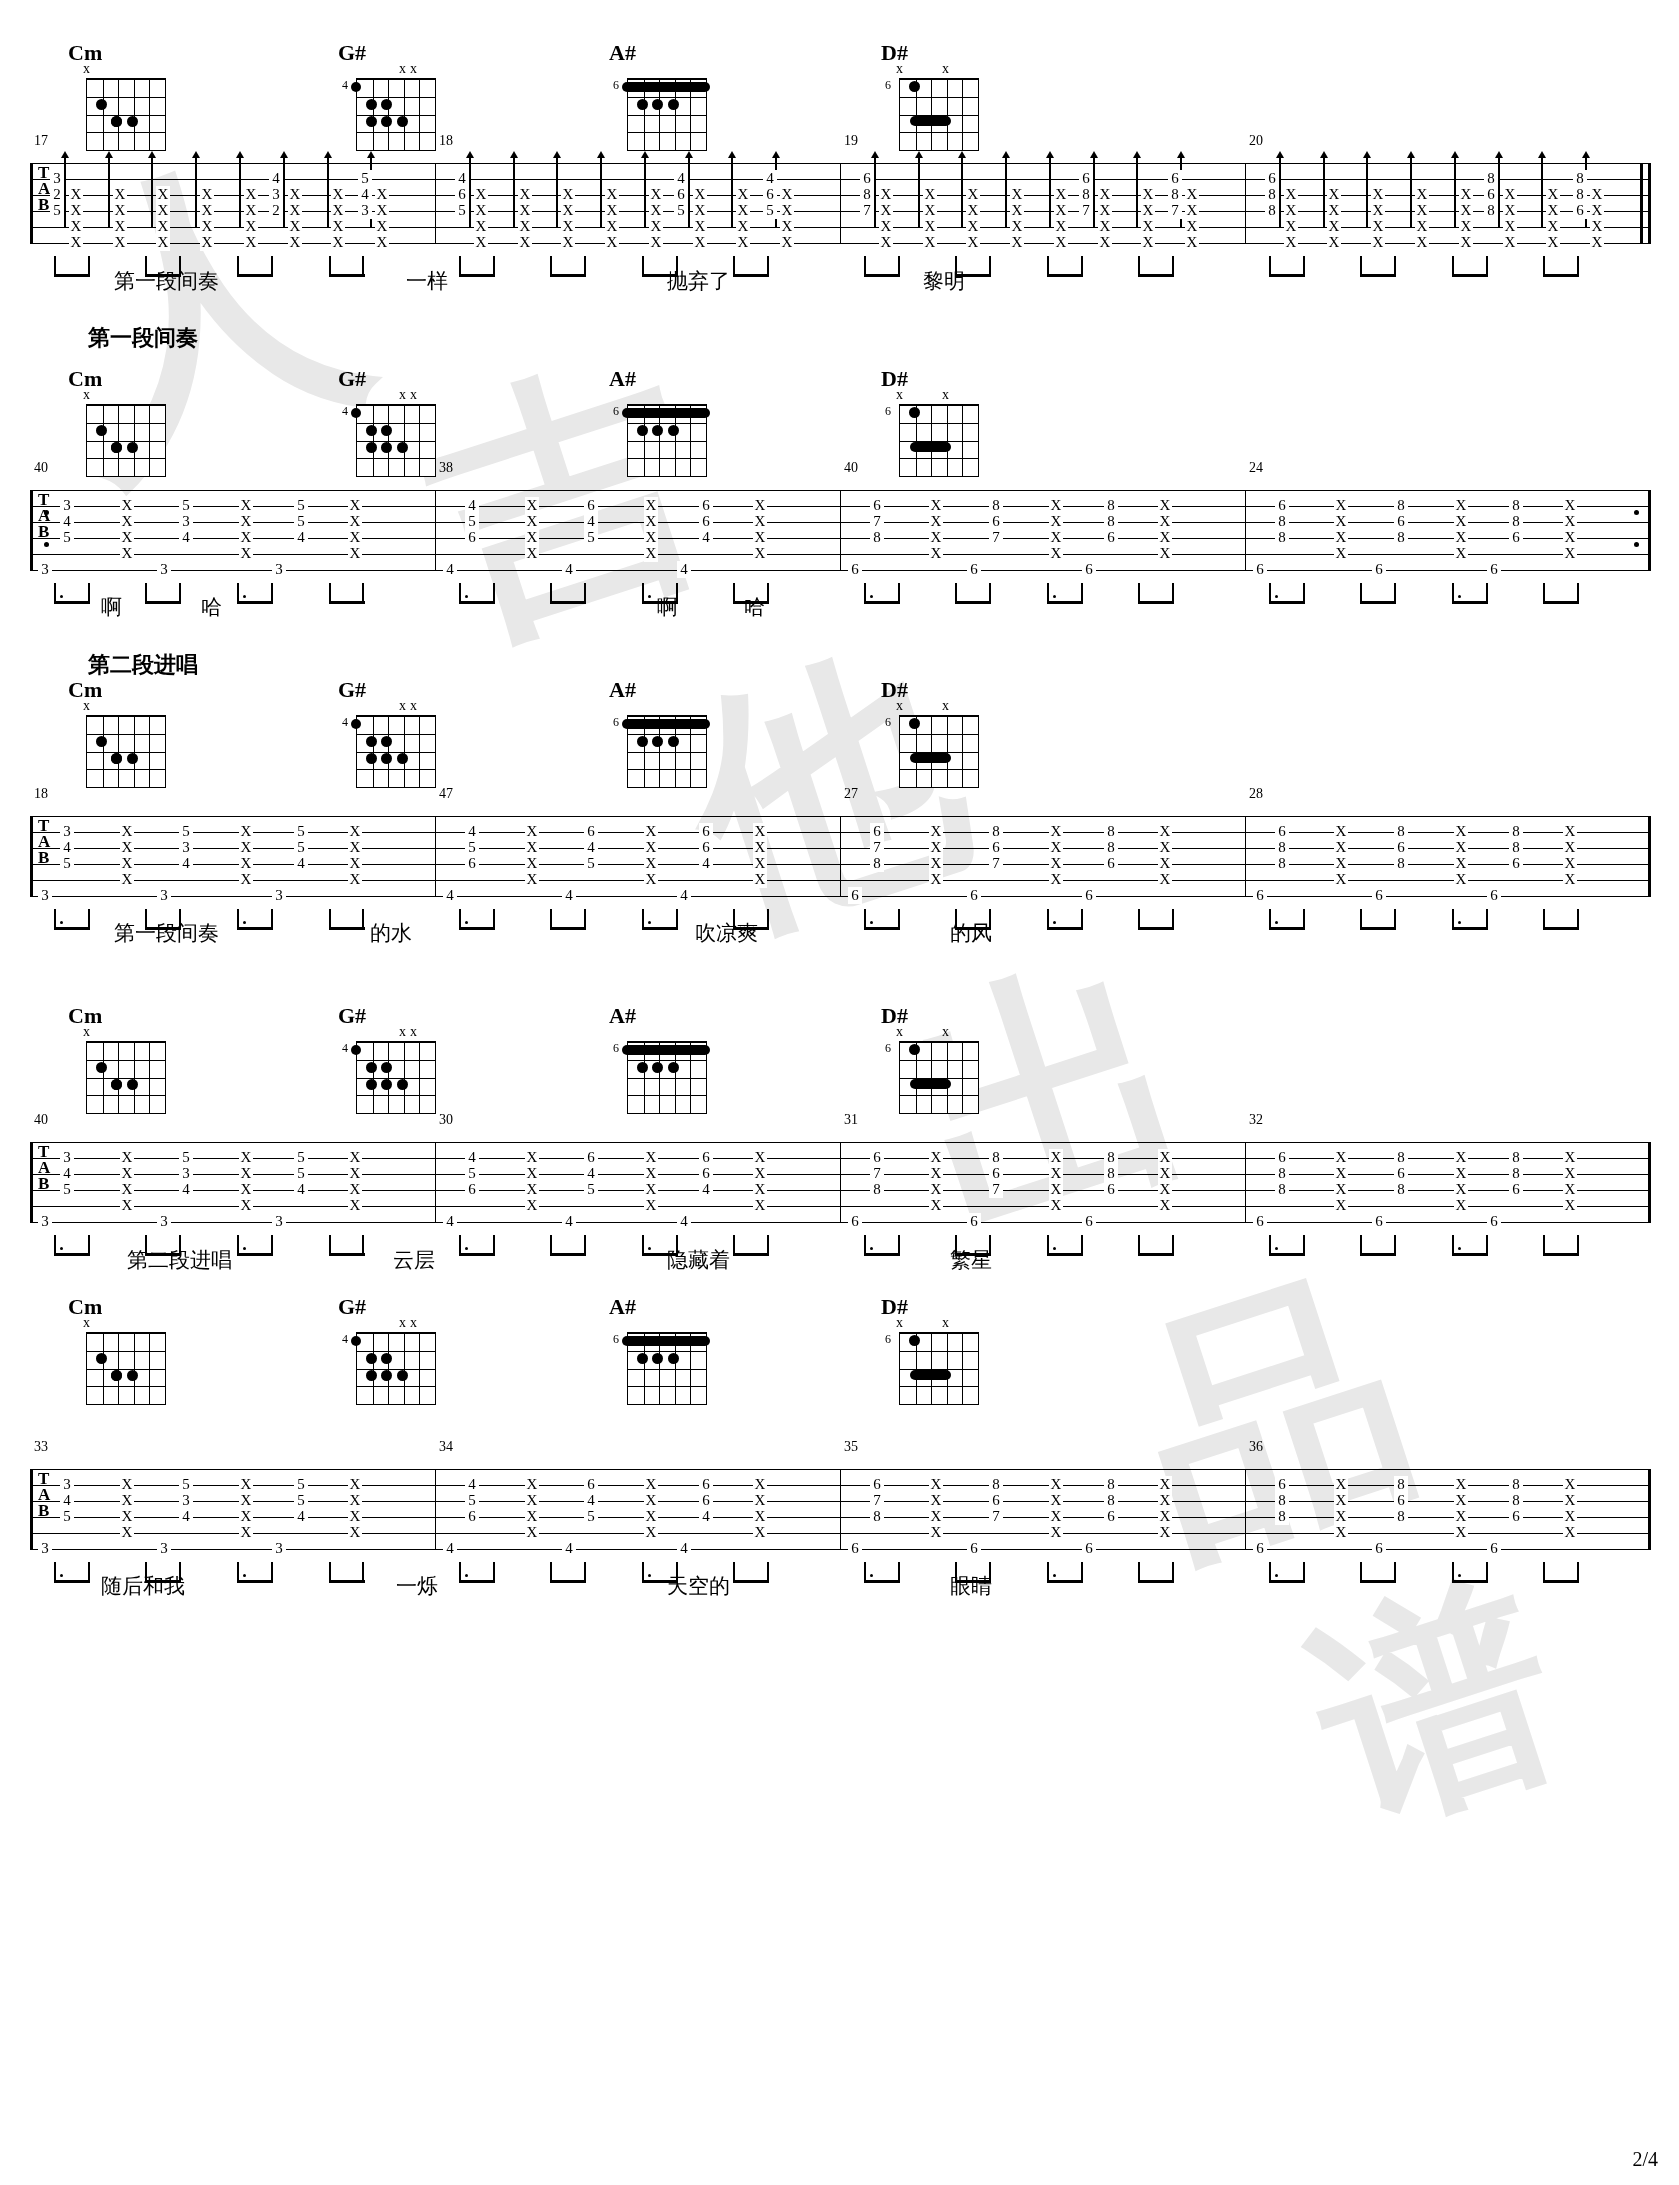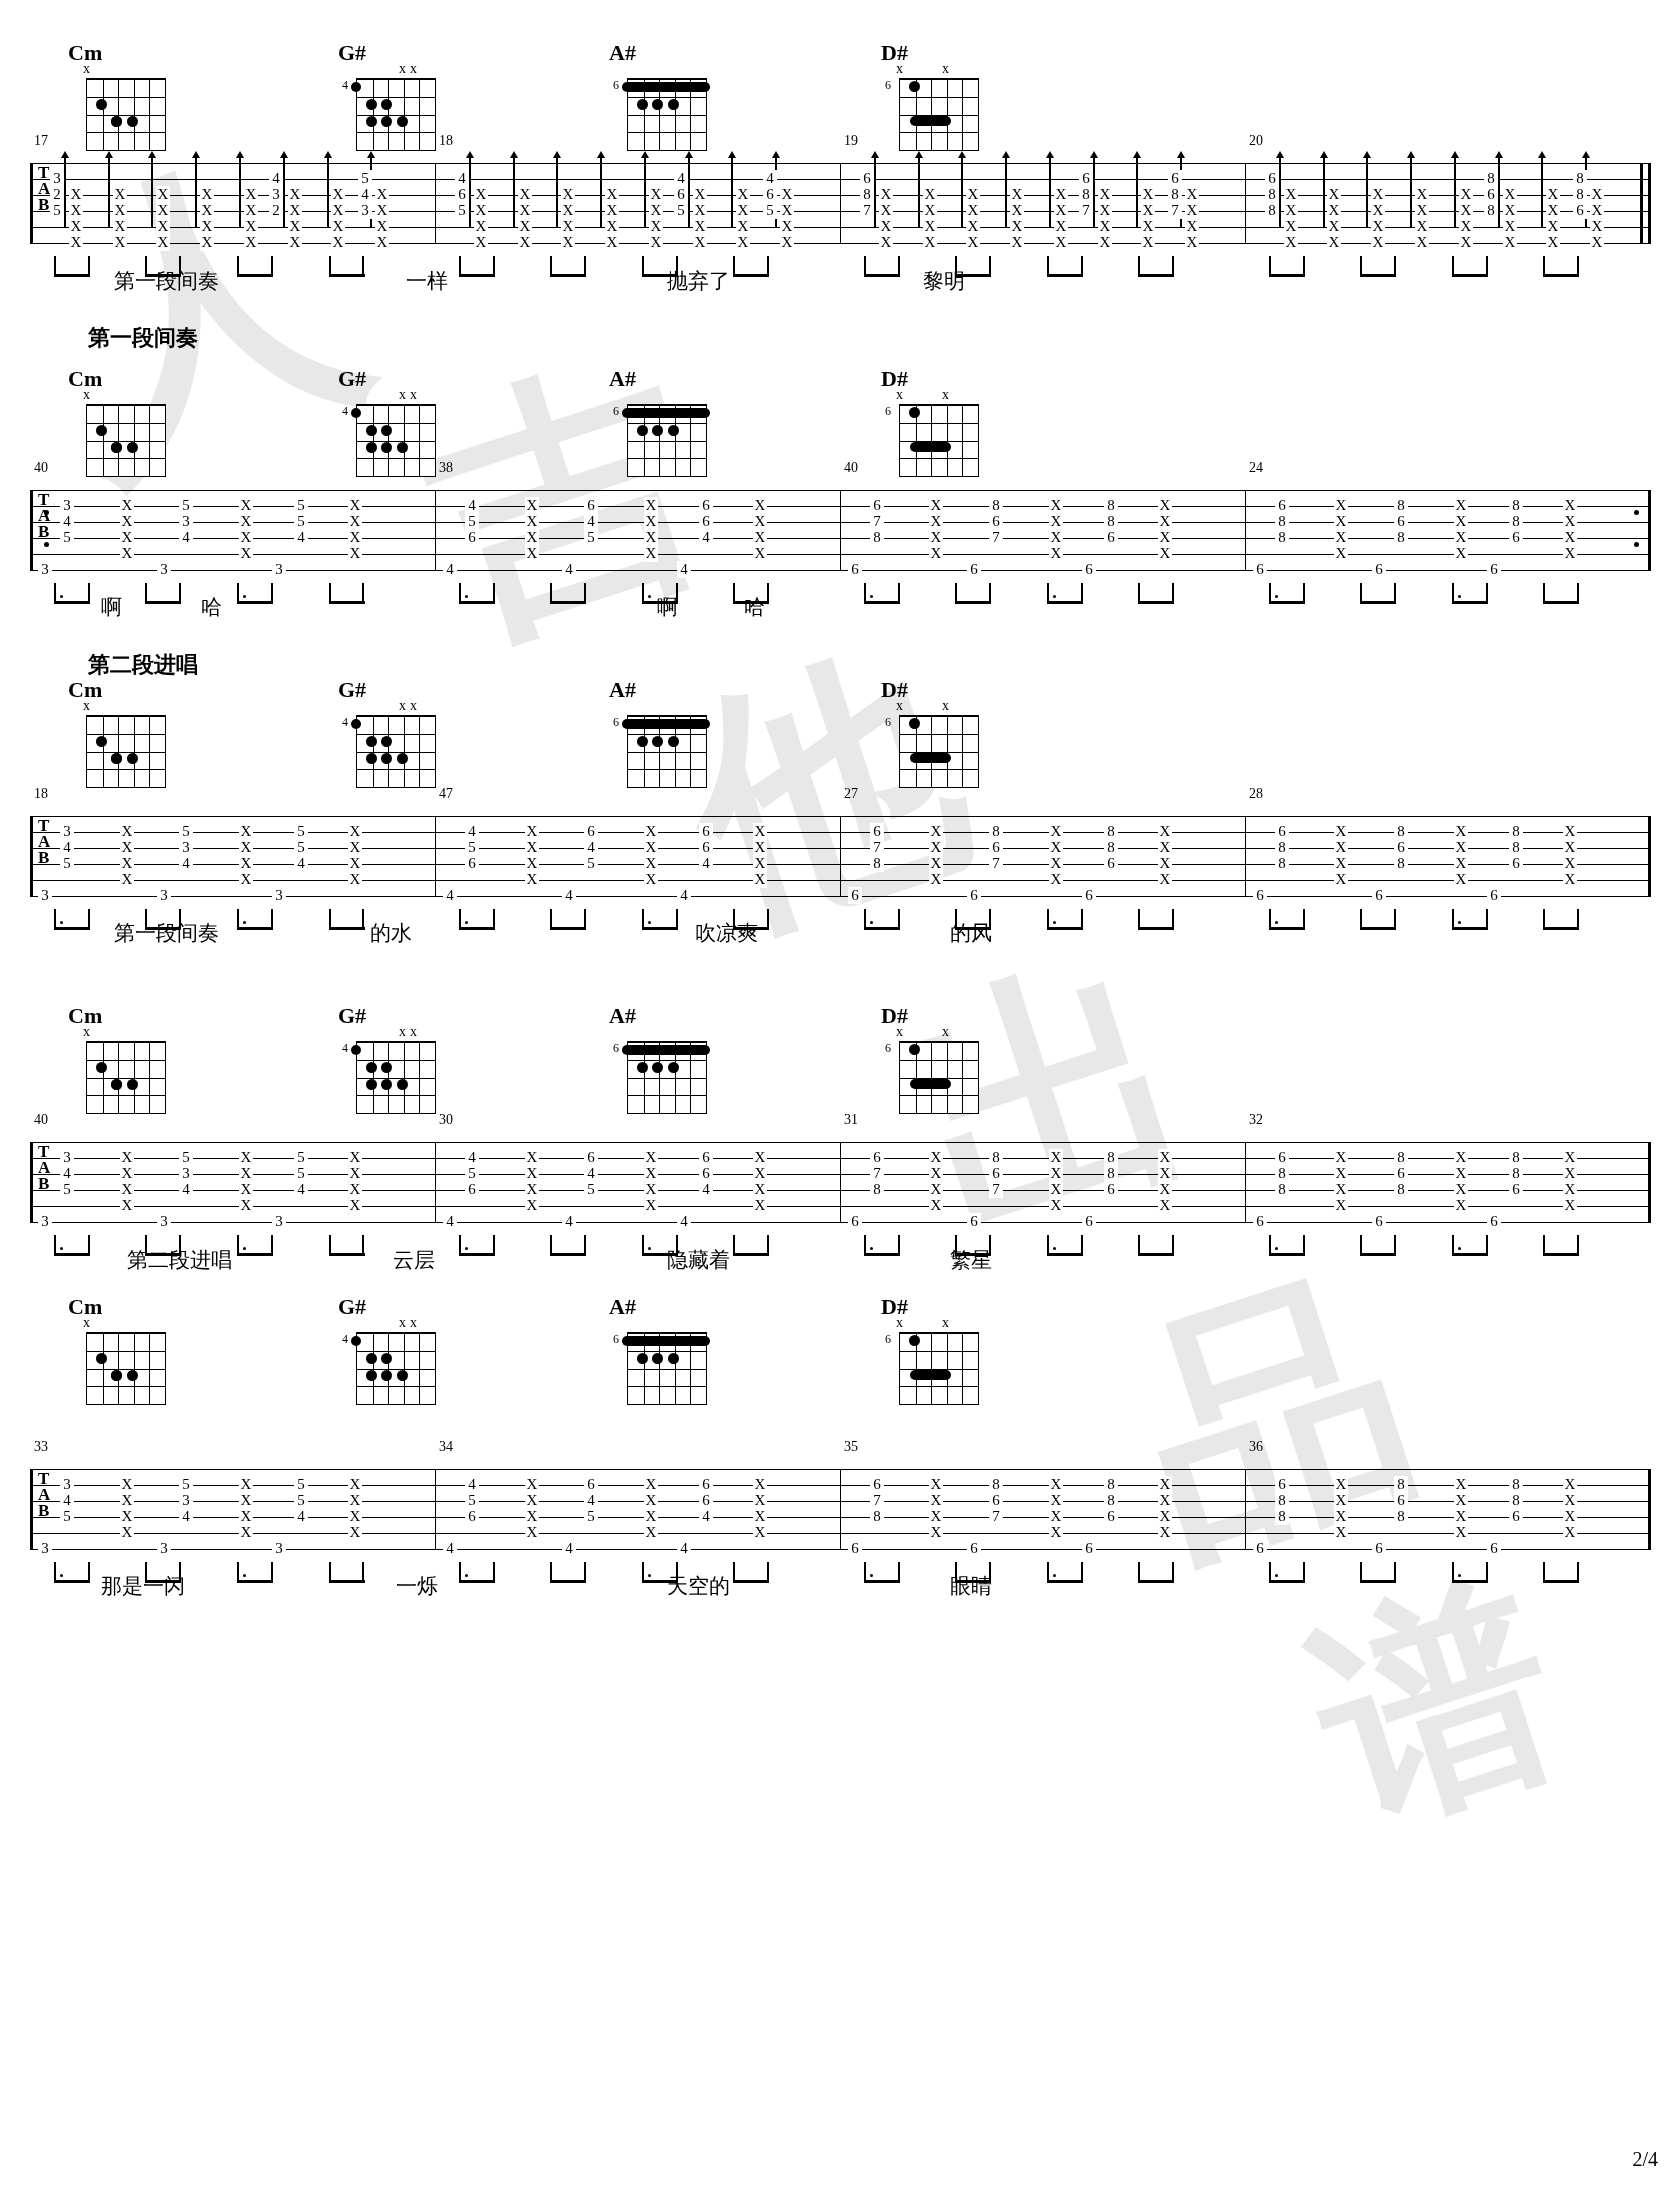--- a/index.html
+++ b/index.html
@@ -1539,18 +1539,18 @@
       <div class="stem" style="left:1364px;top:107px;height:20px;"></div>
       <div class="beam" style="left:1330px;top:125px;width:36px;"></div>
       <div class="stem" style="left:1422px;top:107px;height:20px;"></div>
       <div class="stem" style="left:1456px;top:107px;height:20px;"></div>
       <div class="beam" style="left:1422px;top:125px;width:36px;"></div>
       <div class="dotsm" style="left:1428px;top:119px;"></div>
       <div class="stem" style="left:1513px;top:107px;height:20px;"></div>
       <div class="stem" style="left:1547px;top:107px;height:20px;"></div>
       <div class="beam" style="left:1513px;top:125px;width:36px;"></div>
     </div>
-    <div class="lyric" style="left:101px;top:1572px;">那是一闪</div>
+    <div class="lyric" style="left:101px;top:1572px;">随后和我</div>
     <div class="lyric" style="left:396px;top:1572px;">一烁</div>
     <div class="lyric" style="left:667px;top:1572px;">天空的</div>
     <div class="lyric" style="left:950px;top:1572px;">眼睛</div>
   </div>
 
 
 </body></html>

